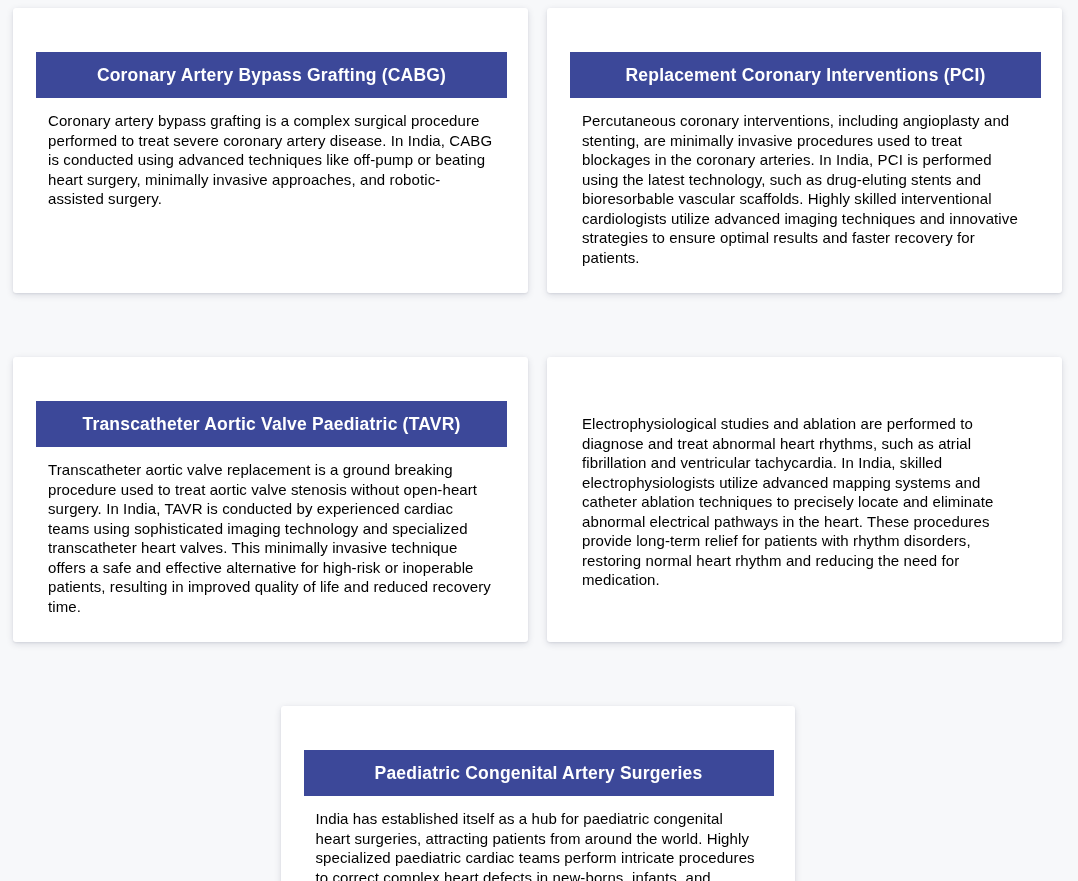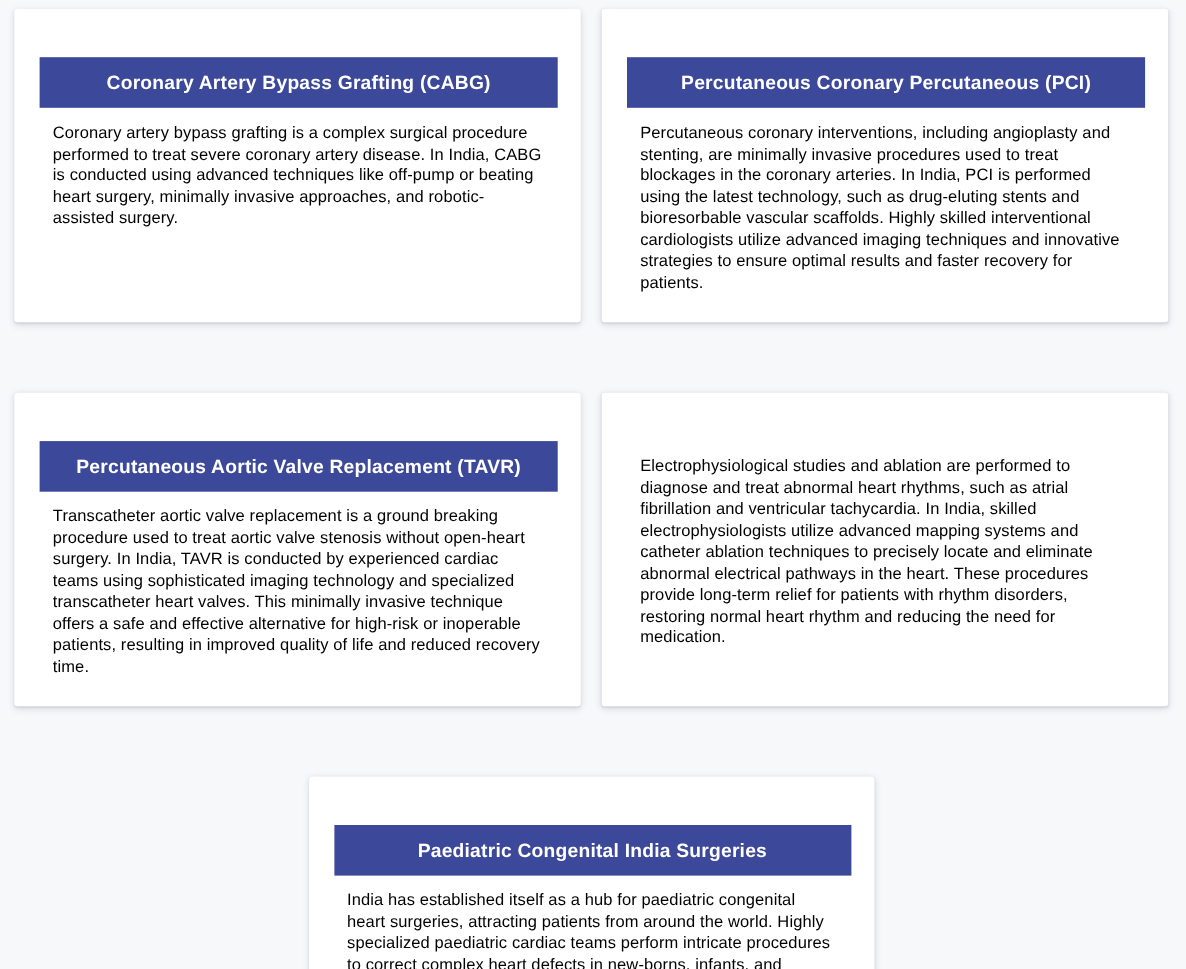--- a/index.html
+++ b/index.html
@@ -62,34 +62,34 @@
 
 <div class="page">
   <div class="grid">
 
     <section class="card">
       <h3 class="banner">Coronary Artery Bypass Grafting (CABG)</h3>
       <p class="card-body">Coronary artery bypass grafting is a complex surgical procedure performed to treat severe coronary artery disease. In India, CABG is conducted using advanced techniques like off-pump or beating heart surgery, minimally invasive approaches, and robotic-assisted surgery.</p>
     </section>
 
     <section class="card">
-      <h3 class="banner">Percutaneous Coronary Percutaneous (PCI)</h3>
+      <h3 class="banner">Replacement Coronary Interventions (PCI)</h3>
       <p class="card-body">Percutaneous coronary interventions, including angioplasty and stenting, are minimally invasive procedures used to treat blockages in the coronary arteries. In India, PCI is performed using the latest technology, such as drug-eluting stents and bioresorbable vascular scaffolds. Highly skilled interventional cardiologists utilize advanced imaging techniques and innovative strategies to ensure optimal results and faster recovery for patients.</p>
     </section>
 
     <section class="card">
-      <h3 class="banner">Percutaneous Aortic Valve Replacement (TAVR)</h3>
+      <h3 class="banner">Transcatheter Aortic Valve Paediatric (TAVR)</h3>
       <p class="card-body">Transcatheter aortic valve replacement is a ground breaking procedure used to treat aortic valve stenosis without open-heart surgery. In India, TAVR is conducted by experienced cardiac teams using sophisticated imaging technology and specialized transcatheter heart valves. This minimally invasive technique offers a safe and effective alternative for high-risk or inoperable patients, resulting in improved quality of life and reduced recovery time.</p>
     </section>
 
     <section class="card">
       <p class="card-body">Electrophysiological studies and ablation are performed to diagnose and treat abnormal heart rhythms, such as atrial fibrillation and ventricular tachycardia. In India, skilled electrophysiologists utilize advanced mapping systems and catheter ablation techniques to precisely locate and eliminate abnormal electrical pathways in the heart. These procedures provide long-term relief for patients with rhythm disorders, restoring normal heart rhythm and reducing the need for medication.</p>
     </section>
 
     <div class="bottom-row">
       <section class="card">
-        <h3 class="banner">Paediatric Congenital India Surgeries</h3>
+        <h3 class="banner">Paediatric Congenital Artery Surgeries</h3>
         <p class="card-body">India has established itself as a hub for paediatric congenital heart surgeries, attracting patients from around the world. Highly specialized paediatric cardiac teams perform intricate procedures to correct complex heart defects in new-borns, infants, and children.</p>
       </section>
     </div>
 
   </div>
 </div>
 
 </body></html>

